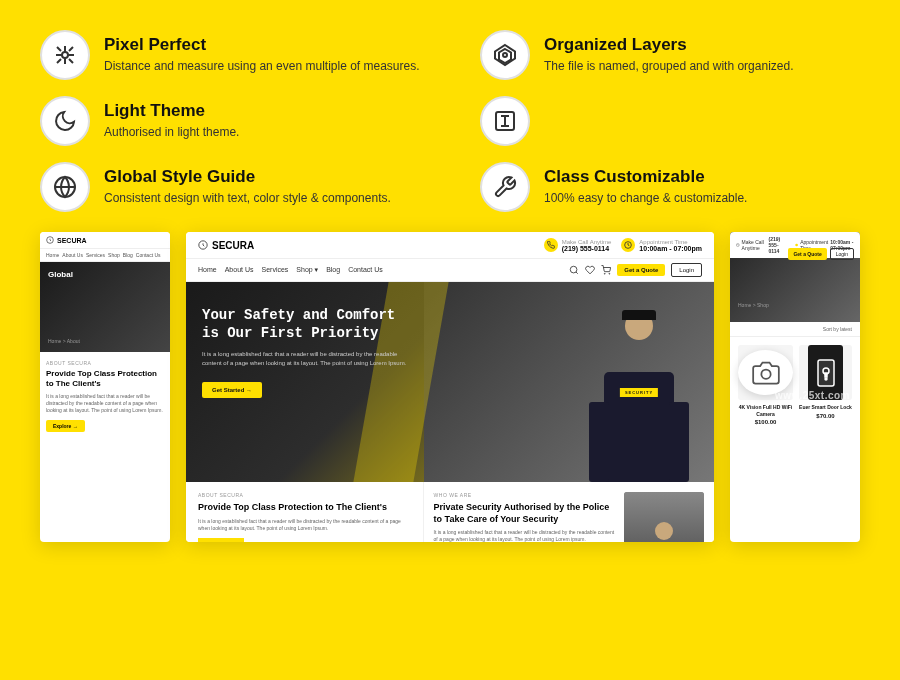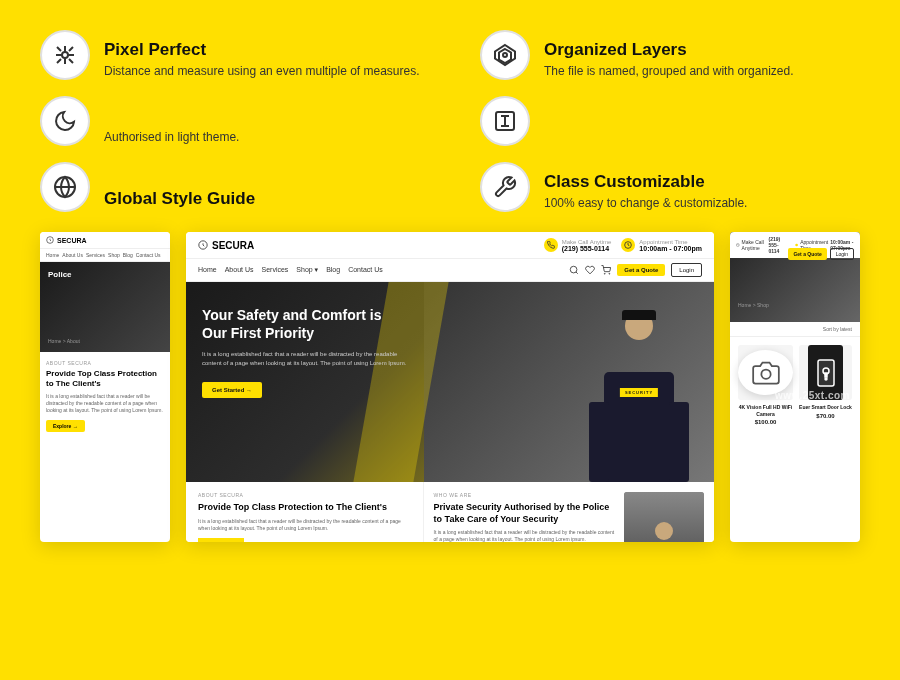--- a/index.html
+++ b/index.html
@@ -14,21 +14,21 @@
 
     .features-section {
       padding: 30px 40px 20px 40px;
       display: grid;
       grid-template-columns: 1fr 1fr;
       gap: 16px 60px;
     }
 
     .feature-item {
       display: flex;
-      align-items: flex-end;
+      align-items: center;
       gap: 14px;
     }
 
     .feature-icon {
       width: 50px;
       height: 50px;
       border-radius: 50%;
       background: white;
       display: flex;
       align-items: center;
@@ -169,20 +169,21 @@
       position: relative;
       z-index: 2;
     }
 
     .hero-left h2 {
       font-size: 14px;
       font-weight: 900;
       color: white;
       line-height: 1.3;
       margin-bottom: 8px;
+      font-family: Liberation Mono, monospace;
     }
 
     .hero-left p {
       font-size: 6px;
       color: #ccc;
       line-height: 1.5;
       margin-bottom: 10px;
     }
 
     .hero-btn {
@@ -528,20 +529,21 @@
     </div>
   </div>
 
   <div class="feature-item">
     <div class="feature-icon">
       <svg viewBox="0 0 24 24" fill="none" stroke="#333" stroke-width="2">
         <path d="M21 12.79A9 9 0 1 1 11.21 3 7 7 0 0 0 21 12.79z"></path>
       </svg>
     </div>
     <div class="feature-text">
+      <h3>Light Theme</h3>
       <p>Authorised in light theme.</p>
     </div>
   </div>
 
   <div class="feature-item">
     <div class="feature-icon">
       <svg viewBox="0 0 24 24" fill="none" stroke="#333" stroke-width="2">
         <rect x="3" y="3" width="18" height="18" rx="2"></rect>
         <line x1="8" y1="7" x2="16" y2="7"></line>
         <line x1="12" y1="7" x2="12" y2="17"></line>
@@ -553,20 +555,21 @@
   <div class="feature-item">
     <div class="feature-icon">
       <svg viewBox="0 0 24 24" fill="none" stroke="#333" stroke-width="2">
         <circle cx="12" cy="12" r="10"></circle>
         <line x1="2" y1="12" x2="22" y2="12"></line>
         <path d="M12 2a15.3 15.3 0 0 1 4 10 15.3 15.3 0 0 1-4 10 15.3 15.3 0 0 1-4-10 15.3 15.3 0 0 1 4-10z"></path>
       </svg>
     </div>
     <div class="feature-text">
       <h3>Global Style Guide</h3>
+      <p>Consistent design with text, color style &amp; components.</p>
     </div>
   </div>
 
   <div class="feature-item">
     <div class="feature-icon">
       <svg viewBox="0 0 24 24" fill="none" stroke="#333" stroke-width="2">
         <path d="M14.7 6.3a1 1 0 0 0 0 1.4l1.6 1.6a1 1 0 0 0 1.4 0l3.77-3.77a6 6 0 0 1-7.94 7.94l-6.91 6.91a2.12 2.12 0 0 1-3-3l6.91-6.91a6 6 0 0 1 7.94-7.94l-3.76 3.76z"></path>
       </svg>
     </div>
     <div class="feature-text">
@@ -593,21 +596,21 @@
       <span>Home</span>
       <span>About Us</span>
       <span>Services</span>
       <span>Shop</span>
       <span>Blog</span>
       <span>Contact Us</span>
     </div>
     <div class="side-hero">
       <div style="position:absolute;inset:0;background:linear-gradient(135deg,#1a1a1a,#444);"></div>
       <div style="position:absolute;bottom:8px;left:8px;color:#999;font-size:5px;">Home &gt; About</div>
-      <div style="position:absolute;top:8px;left:8px;color:white;font-size:8px;font-weight:800;line-height:1.3;">Police</div>
+      <div style="position:absolute;top:8px;left:8px;color:white;font-size:8px;font-weight:800;line-height:1.3;">Global</div>
     </div>
     <div class="side-content">
       <div class="side-label">ABOUT SECURA</div>
       <div class="side-title">Provide Top Class Protection to The Client's</div>
       <div class="side-text">It is a long established fact that a reader will be distracted by the readable content of a page when looking at its layout. The point of using Lorem Ipsum.</div>
       <div class="side-btn">Explore →</div>
     </div>
   </div>
 
   <div class="main-preview">

